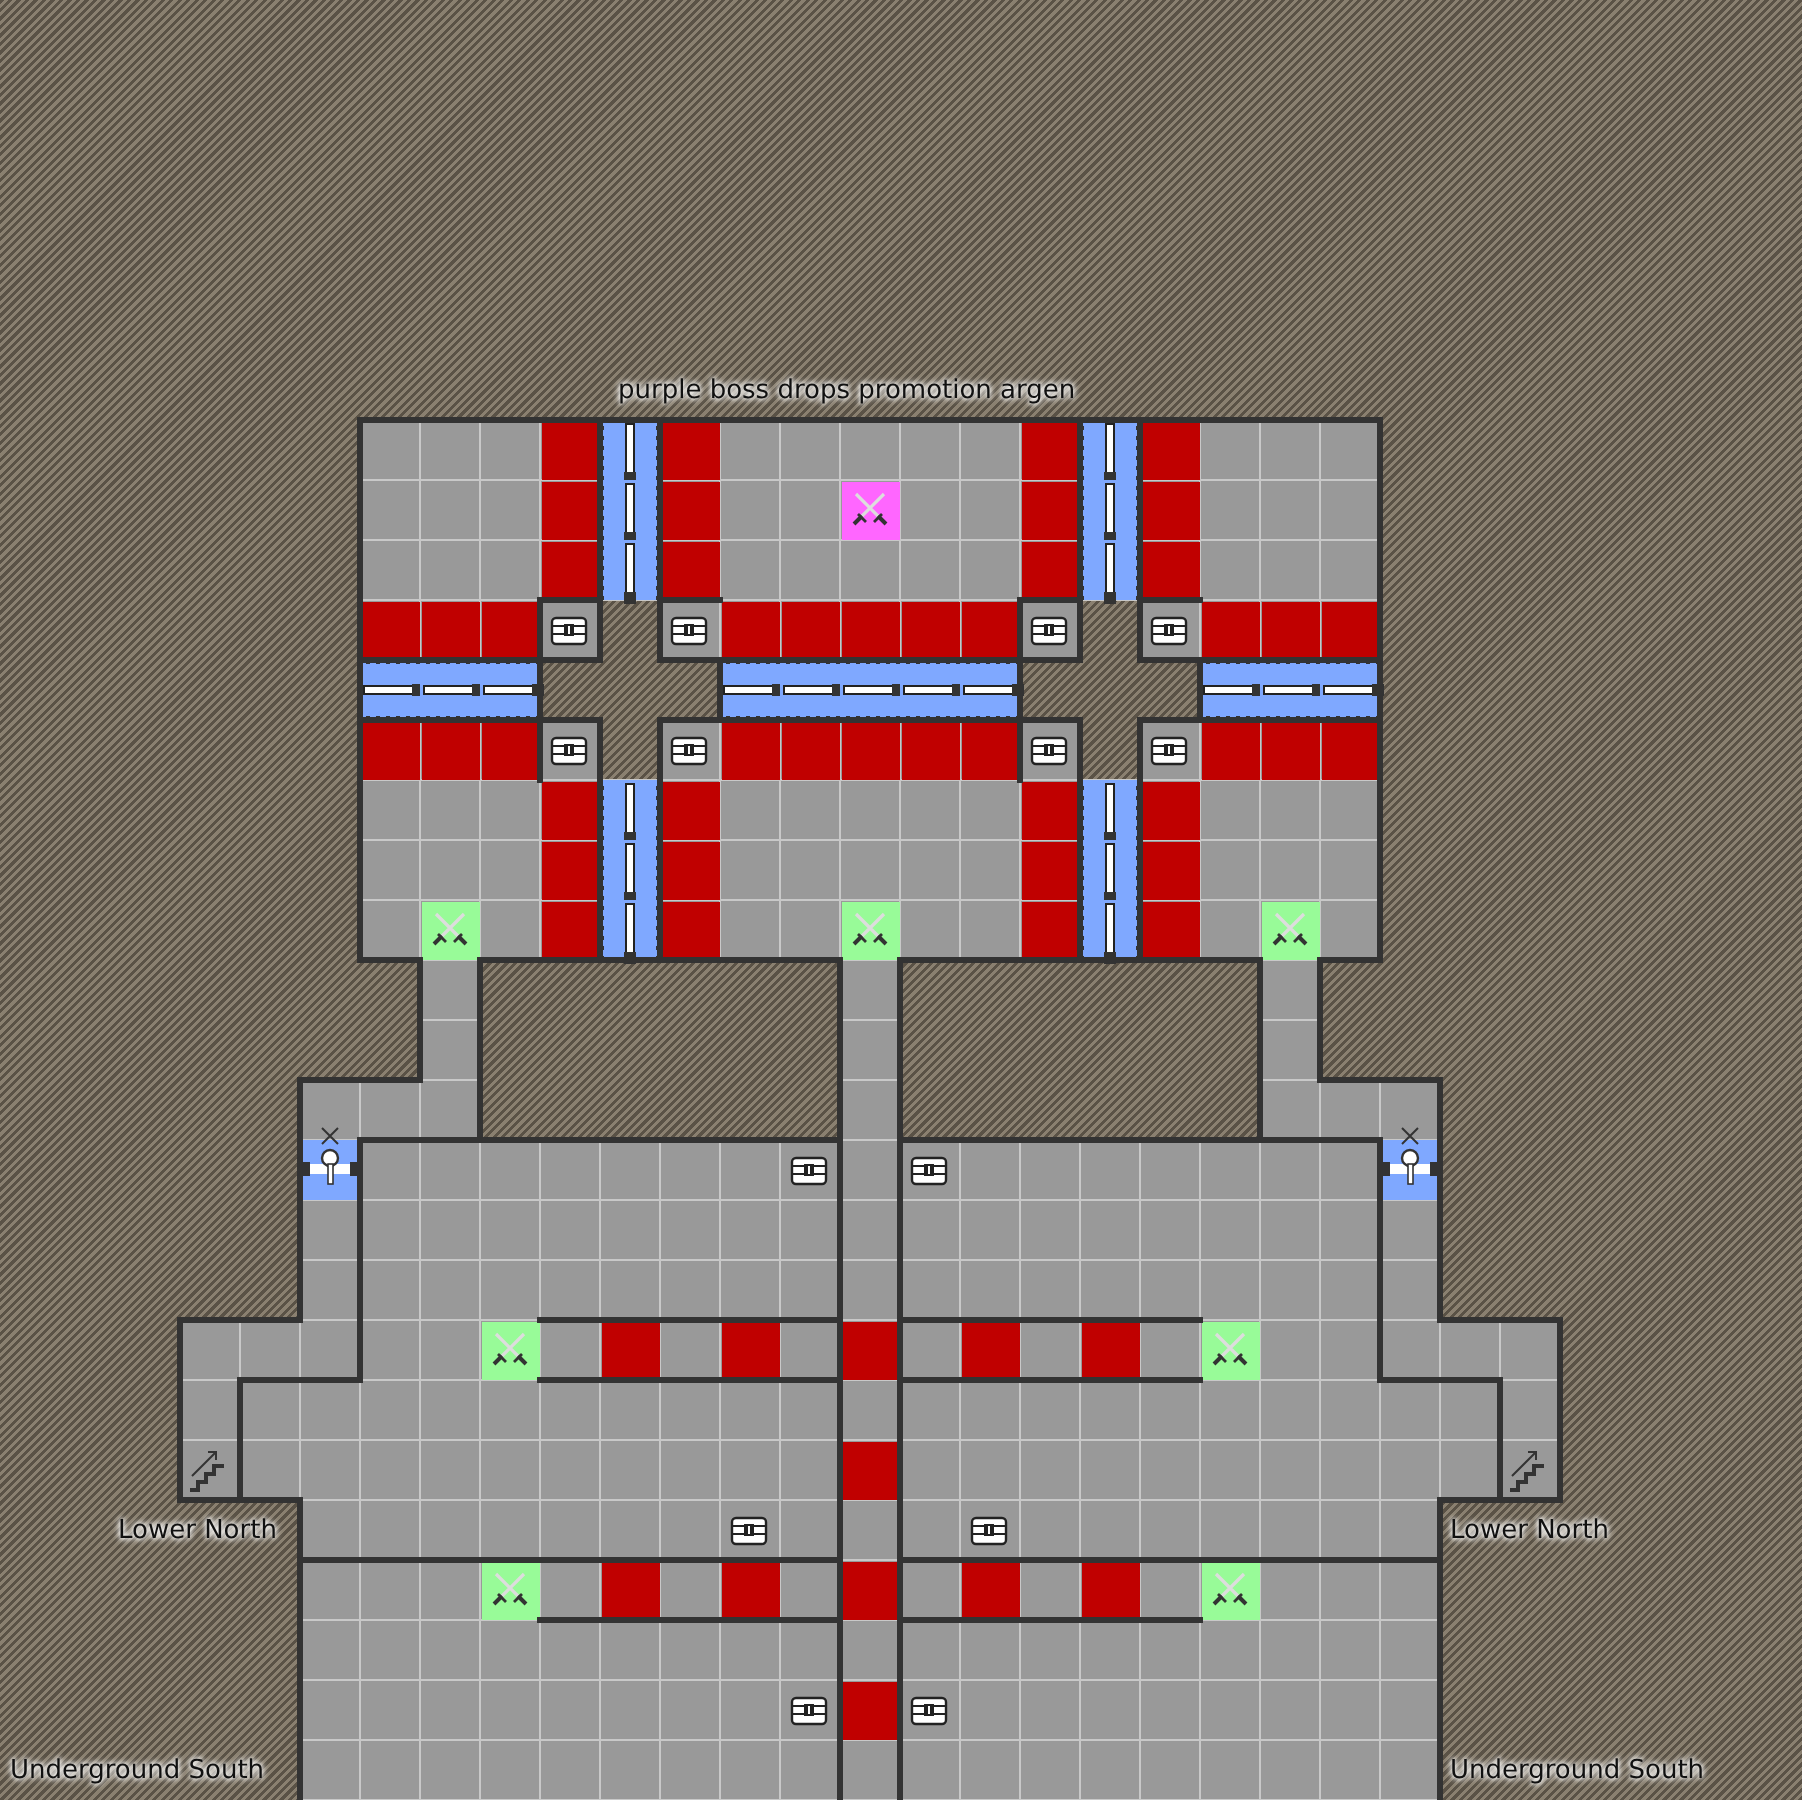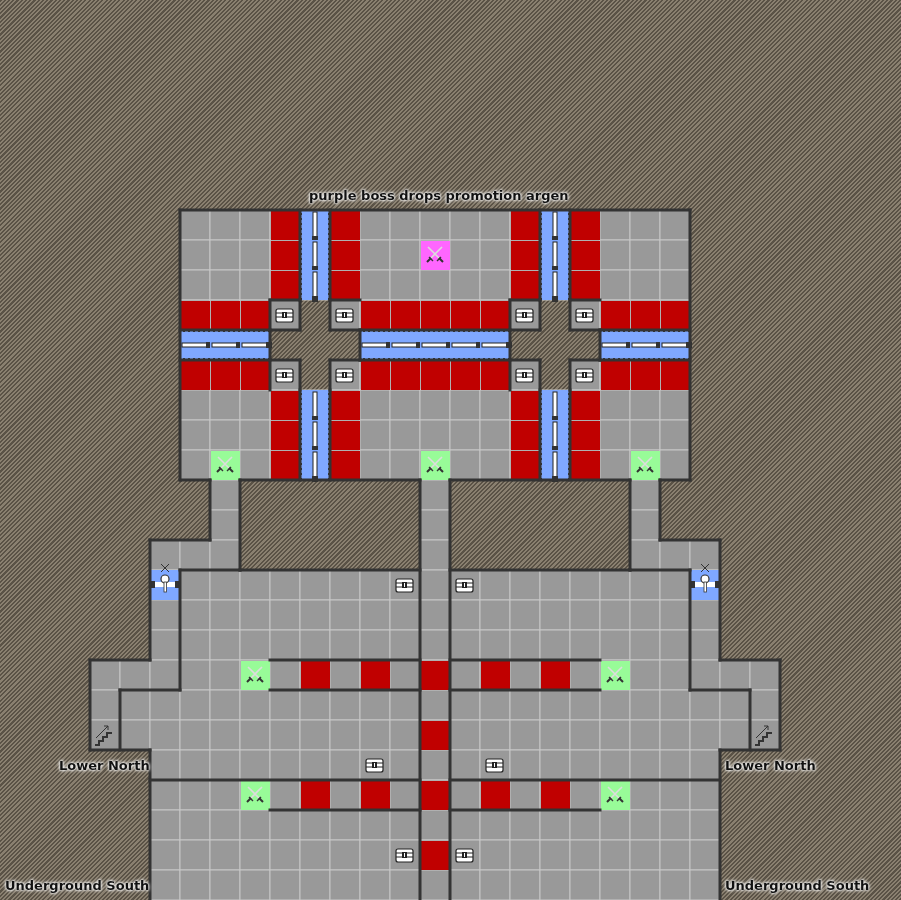--- a/index.html
+++ b/index.html
@@ -1,20 +1,20 @@
 <!DOCTYPE html>
 <html><head>
 <meta charset="utf-8">
 <style>
   html,body{margin:0;padding:0;}
   body{width:901px;height:900px;overflow:hidden;position:relative;
     background-color:#6e6556;
     background-image:repeating-linear-gradient(135deg,#5a5246 0px,#5a5246 1.5px,#8a8070 1.5px,#8a8070 3px);}
   #map{position:absolute;left:0;top:0;}
-  .label{position:absolute;font-family:"DejaVu Sans","Liberation Sans",sans-serif;font-weight:bold;font-size:13px;color:#111;
+  .label{position:absolute;font-family:"DejaVu Sans","Liberation Sans",sans-serif;font-weight:normal;font-size:13px;color:#111;
     text-shadow:0 0 3px #fff,0 0 4px #fff,0 0 2px #fff;white-space:nowrap;}
 </style>
 </head>
 <body>
 
 <svg id="map" width="901" height="900" viewBox="0 0 901 900">
     <g>
       <rect x="180" y="210" width="30" height="30" fill="#999999" stroke="#c8c8c8" stroke-width="1"></rect>
       <rect x="180" y="240" width="30" height="30" fill="#999999" stroke="#c8c8c8" stroke-width="1"></rect>
       <rect x="180" y="270" width="30" height="30" fill="#999999" stroke="#c8c8c8" stroke-width="1"></rect>

